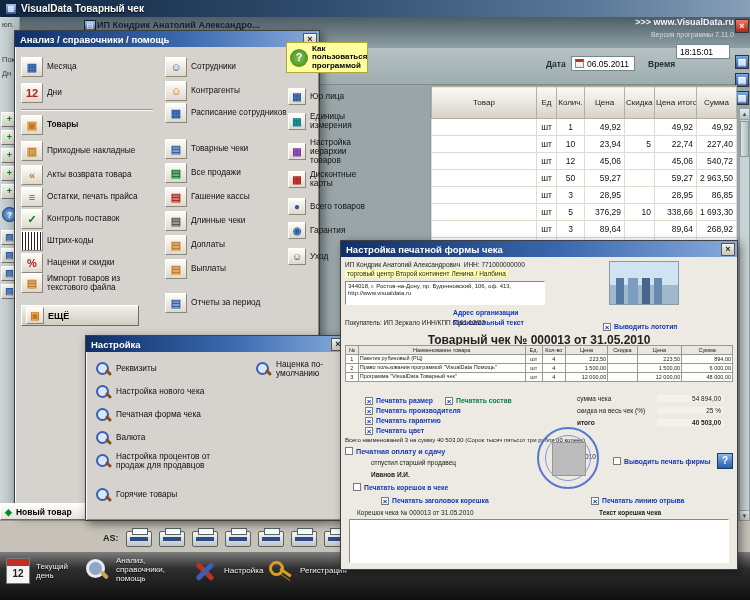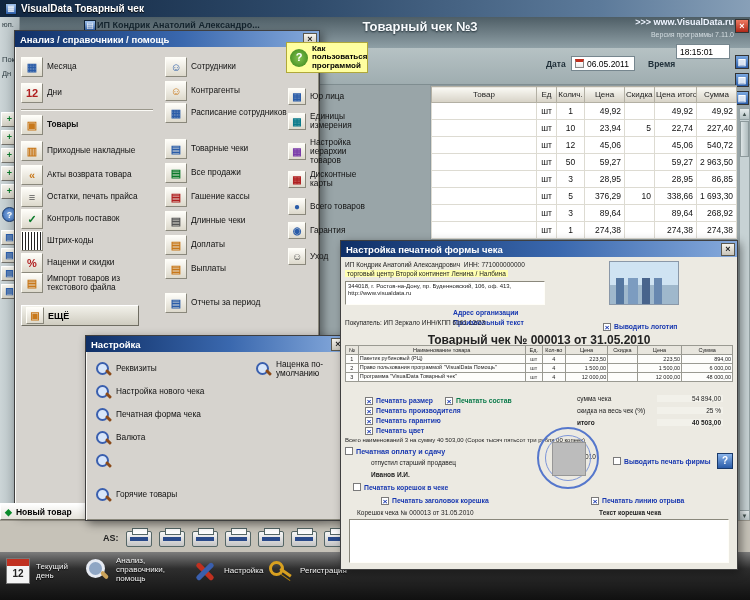--- a/index.html
+++ b/index.html
@@ -34,21 +34,21 @@
   .rcb.red { background:linear-gradient(#ee7a62,#b02818); }
   .rcb.blue { background:linear-gradient(#7aa8e0,#2a5ca8); }
   #scrollbar { left:739px; top:108px; width:11px; height:414px; background:#c7d2d4; border:1px solid #95a2a4; }
   #scrollbar .arr { height:11px; background:linear-gradient(#e7edee,#b5c2c4); font-size:6px; text-align:center; line-height:10px; color:#41514f; border-bottom:1px solid #95a2a4; }
   #scrollbar .arr.bot { position:absolute; bottom:0; left:0; right:0; border-top:1px solid #95a2a4; border-bottom:none; }
   #scrollbar .thumb { position:absolute; top:12px; left:0; width:9px; height:36px; background:linear-gradient(90deg,#dde5e6,#aebbbd); border:1px solid #8c999b; }
 
   
   #main-table { left:430px; top:85px; width:307px; background:#fff; border:1px solid #8e9a9e; }
   #main-table table { border-collapse:collapse; table-layout:fixed; width:305px; }
-  #main-table th { background:linear-gradient(#fbfaf5,#d6d2c6); border:1px solid #b3b0a4; font-size:8px; font-weight:normal; height:16px; padding:0 1px; color:#222; overflow:hidden; white-space:nowrap; }
+  #main-table th { background:linear-gradient(#fbfaf5,#d6d2c6); border:1px solid #b3b0a4; font-size:8px; font-weight:normal; height:32px; padding:0 1px; color:#222; overflow:hidden; white-space:nowrap; }
   #main-table td { border:1px solid #dddbd2; font-size:8.5px; height:17px; padding:0 3px; text-align:right; white-space:nowrap; overflow:hidden; color:#111; }
   #main-table td:nth-child(2), #main-table td:nth-child(3) { text-align:center; }
   #main-table th:nth-child(1){width:105px;} #main-table th:nth-child(2){width:20px;}
   #main-table th:nth-child(3){width:28px;} #main-table th:nth-child(4){width:40px;}
   #main-table th:nth-child(5){width:30px;} #main-table th:nth-child(6){width:42px;}
   #main-table th:nth-child(7){width:40px;}
 
   
   .w { position:absolute; background:#d6d3ce; border:1px solid #3f3f3f; box-shadow:inset 1px 1px 0 #fbfaf6, inset -1px -1px 0 #8a887c, 3px 3px 9px rgba(0,0,0,.45); }
   .tb { height:16px; display:flex; align-items:center; gap:4px; padding:0 2px 0 5px; background:linear-gradient(90deg,#0f2f66,#3a68ae 55%,#86aadc); }
@@ -130,21 +130,20 @@
 
   <div id="main-titlebar" class="abs">
     <span class="appico">▦</span>
     <span class="t">VisualData Товарный чек</span>
   </div>
 
   <div id="band1" class="abs"></div>
   <div id="band2" class="abs"></div>
   <span id="doc-ico" class="abs appico">▤</span>
   <div id="doc-title" class="abs">ИП Кондрик Анатолий Александро...</div>
-  <div id="receipt-header" class="abs">Товарный чек №3</div>
   <div id="site-link" class="abs">&gt;&gt;&gt; www.VisualData.ru</div>
   <div id="version" class="abs">Версия программы 7.11.0</div>
 
   <span class="abs fieldlab" style="left:546px;top:59px">Дата</span>
   <div class="abs dtbox" style="left:571px;top:56px;width:64px">
     <span class="minical"></span>
     <span>06.05.2011</span>
   </div>
   <span class="abs fieldlab" style="left:648px;top:59px">Время</span>
   <div class="abs dtbox" style="left:676px;top:44px;width:54px">
@@ -423,20 +422,21 @@
       <div class="mi" style="left:8px;top:54px">
           <span class="mag"></span>
           <span class="lbl">Печатная форма чека</span>
         </div>
       <div class="mi" style="left:8px;top:77px">
           <span class="mag"></span>
           <span class="lbl">Валюта</span>
         </div>
       <div class="mi" style="left:8px;top:100px;width:150px">
           <span class="mag"></span>
+          <span class="lbl" style="width:120px">Настройка процентов от продаж для продавцов</span>
         </div>
       <div class="mi" style="left:8px;top:134px">
           <span class="mag"></span>
           <span class="lbl">Горячие товары</span>
         </div>
       <div class="mi" style="left:168px;top:8px;width:92px">
           <span class="mag"></span>
           <span class="lbl" style="width:64px">Наценка по-умолчанию</span>
         </div>
     </div>

